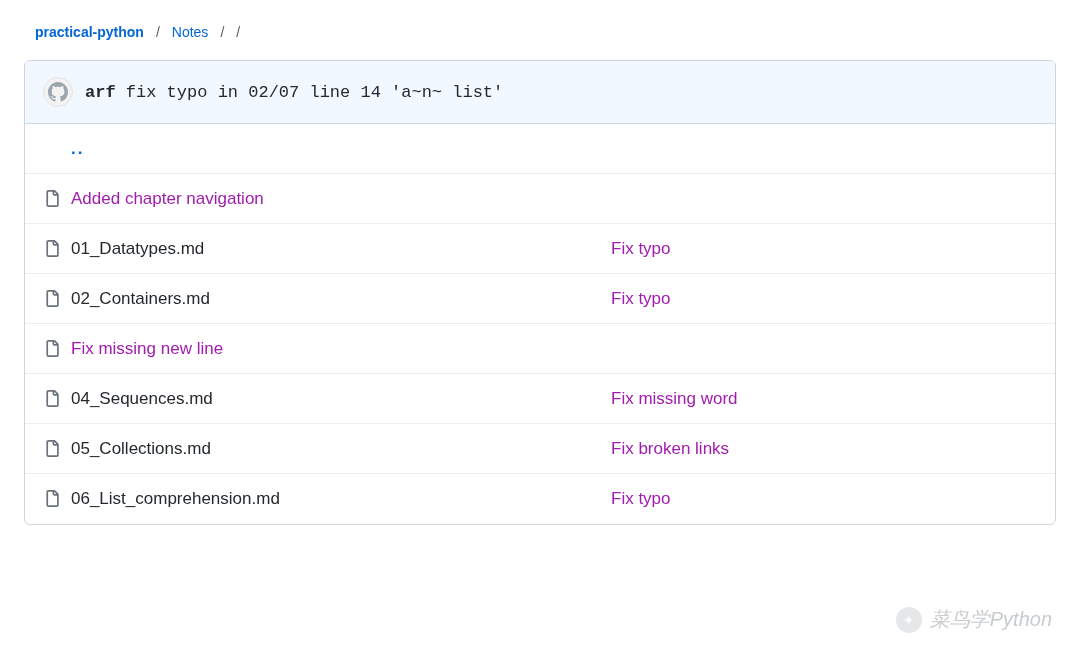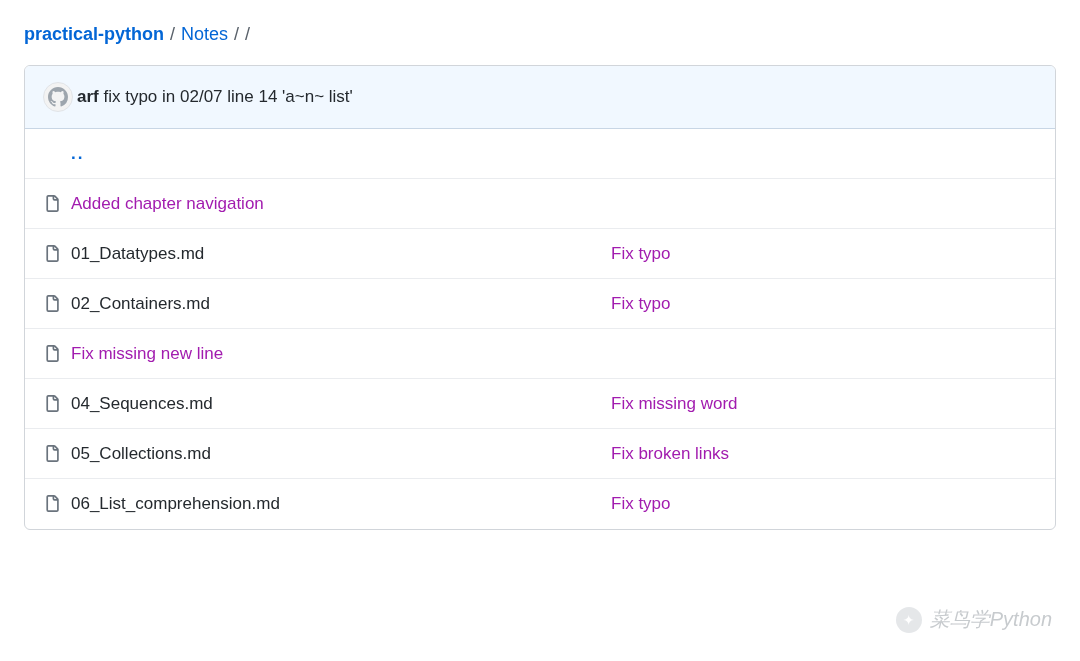--- a/index.html
+++ b/index.html
@@ -37,43 +37,45 @@
   }
   .branch-btn svg.branch { fill: #586069; }
   .branch-btn .caret {
     width: 0; height: 0;
     border-left: 5px solid transparent;
     border-right: 5px solid transparent;
     border-top: 5px solid #586069;
     margin-left: 2px;
   }
   .breadcrumb {
-    font-size: 18px;
+    font-size: 14px;
     color: #586069;
     display: flex;
     align-items: center;
     flex-wrap: wrap;
-    gap: 6px;
+    gap: 12px;
+    margin-left: 11px;
   }
   .breadcrumb a { color: #0366d6; text-decoration: none; }
   .breadcrumb a.bold { font-weight: 600; }
   .breadcrumb .sep { color: #586069; }
   .box {
     border: 1px solid #d1d5da;
     border-radius: 6px;
     overflow: hidden;
   }
   .commit-header {
     display: flex;
     align-items: center;
-    gap: 4px;
+    gap: 12px;
     padding: 16px 18px;
     background: #f1f8ff;
     border-bottom: 1px solid #c8d6e5;
     font-size: 17px;
+    font-family: Liberation Mono, monospace;
   }
   .avatar {
     width: 30px; height: 30px;
     border-radius: 50%;
     background: #f3f3f3;
     display: flex; align-items: center; justify-content: center;
     border: 1px solid #e1e4e8;
   }
   .avatar svg { fill: #9da5ad; }
   .commit-header .author { font-weight: 600; color: #24292e; }

